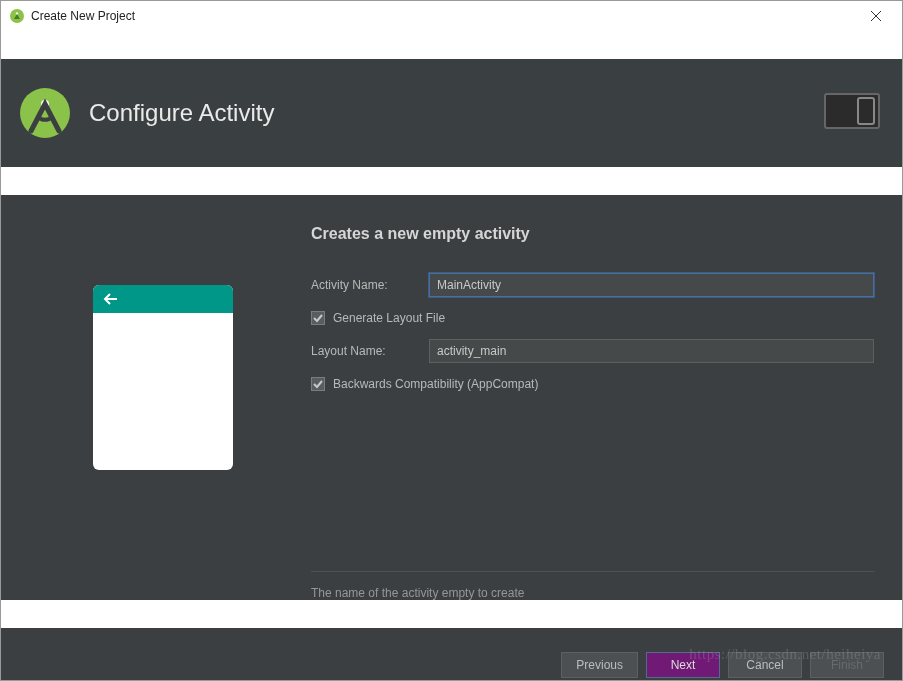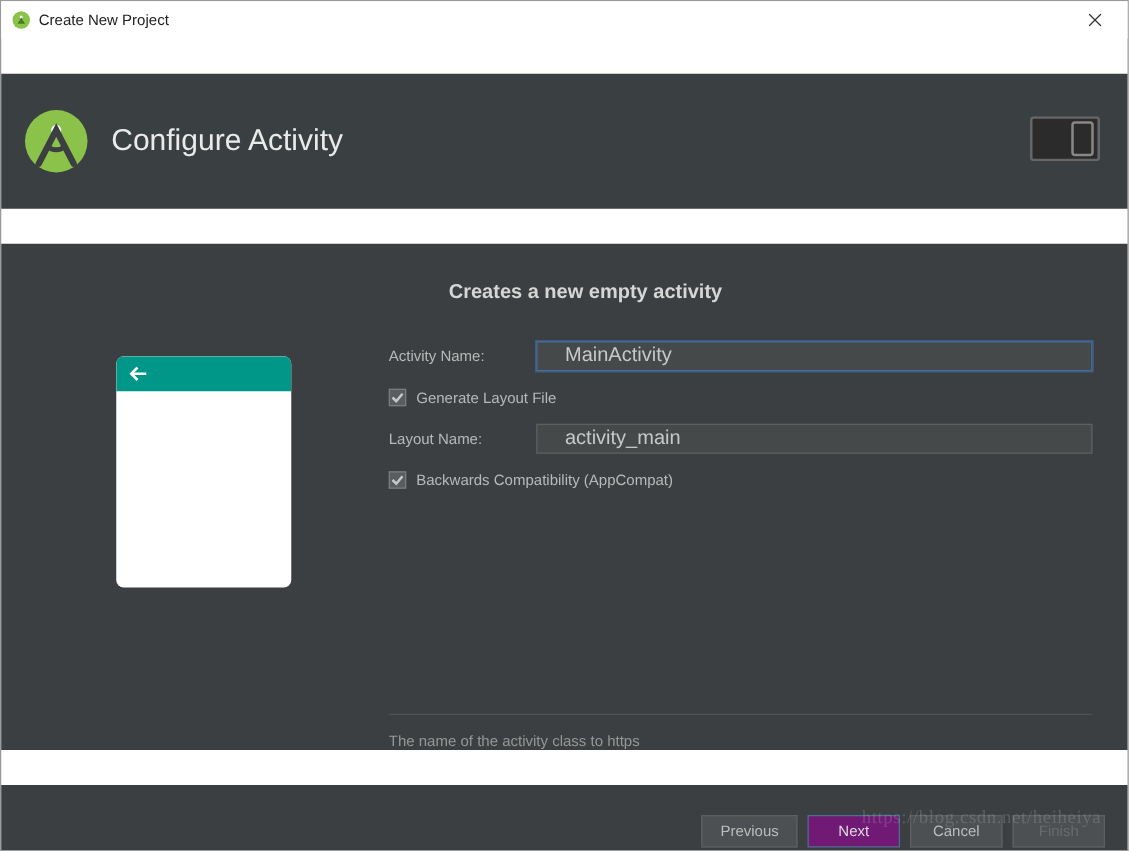--- a/index.html
+++ b/index.html
@@ -19,25 +19,25 @@
 .header .devicon { margin-right: 4px; }
 
 .body { flex: 1; background: #3c3f41; display: flex; padding: 30px 14px 0 14px; }
 
 .leftcol { width: 296px; display: flex; align-items: flex-start; justify-content: center; padding-top: 60px; }
 .preview { width: 140px; height: 185px; background: #fff; border-radius: 6px; overflow: hidden; display: flex; flex-direction: column; }
 .preview .appbar { background: #009688; height: 28px; display: flex; align-items: center; padding: 0 10px; }
 .preview .appbar svg { stroke: #fff; }
 
 .rightcol { flex: 1; padding-top: 0; padding-right: 14px; }
-.section-title { color: #d6d6d6; font-size: 16px; font-weight: bold; margin-bottom: 30px; margin-left: 48px; }
+.section-title { color: #d6d6d6; font-size: 16px; font-weight: bold; margin-bottom: 30px; }
 
 .form-row { display: flex; align-items: center; margin-bottom: 14px; }
 .form-label { width: 118px; color: #b8b8b8; font-size: 12px; }
-.form-input { flex: 1; height: 24px; background: #45494a; border: 1px solid #5e6060; color: #c8c8c8; font-size: 16px; padding: 0 22px; outline: none; }
+.form-input { flex: 1; height: 24px; background: #45494a; border: 1px solid #5e6060; color: #c8c8c8; font-size: 12px; padding: 0 7px; outline: none; }
 .form-input.focused { border-color: #4a6e9b; box-shadow: 0 0 0 1px #3b5e88; }
 
 .check-row { display: flex; align-items: center; margin-bottom: 14px; }
 .checkbox { width: 14px; height: 14px; background: #5a5d5f; border: 1px solid #7a7c7e; margin-right: 8px; display: inline-flex; align-items: center; justify-content: center; }
 .checkbox svg { stroke: #c8c8c8; }
 .check-label { color: #b8b8b8; font-size: 12px; }
 
 .hr { border: none; border-top: 1px solid #515151; margin-top: 180px; margin-bottom: 14px; }
 .help-text { color: #969696; font-size: 12px; }
 
@@ -124,21 +124,21 @@
       <div class="check-row">
         <span class="checkbox">
           <svg width="10" height="10" viewBox="0 0 10 10">
             <polyline points="1,5 4,8 9,2" fill="none" stroke-width="2"></polyline>
           </svg>
         </span>
         <span class="check-label">Backwards Compatibility (AppCompat)</span>
       </div>
 
       <hr class="hr">
-      <div class="help-text">The name of the activity class to https</div>
+      <div class="help-text">The name of the activity empty to create</div>
     </div>
   </div>
 
   <div class="footer">
     <button class="btn">Previous</button>
     <button class="btn primary">Next</button>
     <button class="btn">Cancel</button>
     <button class="btn" disabled="">Finish</button>
   </div>
 </div>

